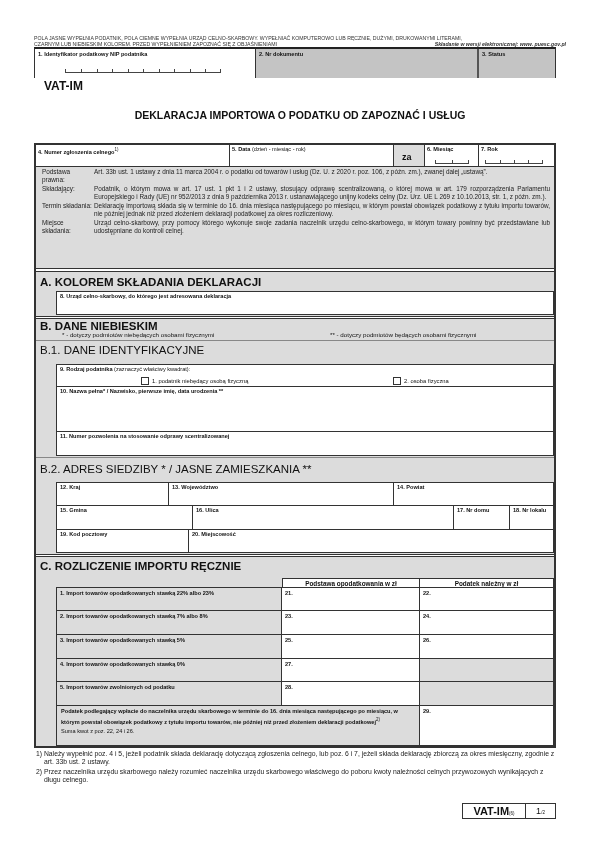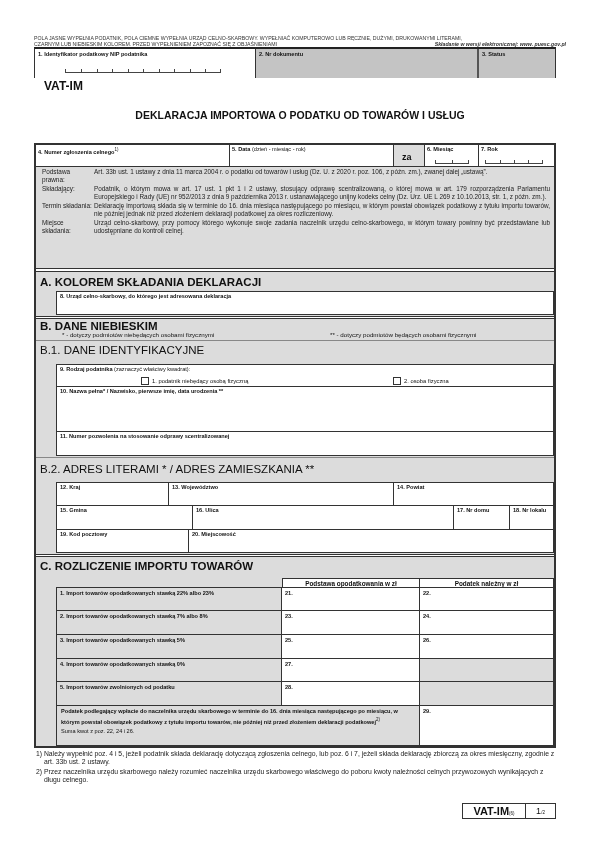--- a/index.html
+++ b/index.html
@@ -53,21 +53,21 @@
   <div class="box gray" style="left:221px;top:0;width:223px;height:29px;border-right:2px solid #555;">
     <div class="lbl" style="padding:2px 3px;">2. Nr dokumentu</div>
   </div>
   <div class="box gray" style="left:444px;top:0;width:76px;height:29px;">
     <div class="lbl" style="padding:2px 3px;">3. Status</div>
   </div>
 </div>
 
 <div class="abs" style="left:44px;top:79px;font-size:12px;font-weight:bold;">VAT-IM</div>
 
-<div class="abs" style="left:0;top:109px;width:600px;text-align:center;font-size:10.5px;font-weight:bold;">DEKLARACJA IMPORTOWA O PODATKU OD TOWARÓW I USŁUG</div>
+<div class="abs" style="left:0;top:109px;width:600px;text-align:center;font-size:10.5px;font-weight:bold;">DEKLARACJA IMPORTOWA O PODATKU OD ZAPOZNAĆ I USŁUG</div>
 
 <div class="box" style="left:34px;top:143px;width:522px;height:605px;border:2px solid #333;background:#dcdcdc;"></div>
 
 <div class="box white" style="left:36px;top:145px;width:194px;height:22px;border-right:1px solid #333;border-bottom:1px solid #333;">
   <div class="lbl" style="padding:1px 2px;"><span>4. Numer zgłoszenia celnego</span><span class="n" style="font-weight:normal;vertical-align:super;font-size:4.5px;">1)</span></div>
 </div>
 <div class="box white" style="left:230px;top:145px;width:164px;height:22px;border-right:1px solid #333;border-bottom:1px solid #333;">
   <div class="lbl" style="padding:1px 2px;"><span>5. Data</span> <span class="n" style="font-weight:normal;">(dzień - miesiąc - rok)</span></div>
 </div>
 <div class="box lgray" style="left:394px;top:145px;width:30px;height:22px;border-bottom:1px solid #333;">
@@ -128,21 +128,21 @@
 
 <div class="box white b1" style="left:56px;top:386px;width:498px;height:46px;">
   <div class="lbl" style="padding:1px 3px;">10. Nazwa pełna* / Nazwisko, pierwsze imię, data urodzenia **</div>
 </div>
 
 <div class="box white b1" style="left:56px;top:431px;width:498px;height:25px;">
   <div class="lbl" style="padding:1px 3px;">11. Numer pozwolenia na stosowanie odprawy scentralizowanej</div>
 </div>
 
 <div class="box" style="left:36px;top:457px;width:518px;height:1px;background:#888;"></div>
-<div class="abs sectB1" style="left:40px;top:463px;">B.2. ADRES LITERAMI * / ADRES ZAMIESZKANIA **</div>
+<div class="abs sectB1" style="left:40px;top:463px;">B.2. ADRES SIEDZIBY * / JASNE ZAMIESZKANIA **</div>
 
 <div class="box white b1" style="left:56px;top:482px;width:113px;height:24px;">
     <div class="lbl" style="padding:1px 3px;">12. Kraj</div>
   </div>
 <div class="box white b1" style="left:168px;top:482px;width:226px;height:24px;">
     <div class="lbl" style="padding:1px 3px;">13. Województwo</div>
   </div>
 <div class="box white b1" style="left:393px;top:482px;width:161px;height:24px;">
     <div class="lbl" style="padding:1px 3px;">14. Powiat</div>
   </div>
@@ -161,21 +161,21 @@
   </div>
 
 <div class="box white b1" style="left:56px;top:529px;width:133px;height:24px;">
     <div class="lbl" style="padding:1px 3px;">19. Kod pocztowy</div>
   </div>
 <div class="box white b1" style="left:188px;top:529px;width:366px;height:24px;">
     <div class="lbl" style="padding:1px 3px;">20. Miejscowość</div>
   </div>
 
 <div class="box" style="left:36px;top:554px;width:518px;height:3px;border-top:1px solid #333;border-bottom:1px solid #333;background:#fff;"></div>
-<div class="abs sectA" style="left:40px;top:560px;">C. ROZLICZENIE IMPORTU TOWARÓW</div>
+<div class="abs sectA" style="left:40px;top:560px;">C. ROZLICZENIE IMPORTU RĘCZNIE</div>
 
 <div class="box white b1 colh" style="left:282px;top:578px;width:138px;height:10px;">Podstawa opodatkowania w zł</div>
 <div class="box white b1 colh" style="left:419px;top:578px;width:135px;height:10px;">Podatek należny w zł</div>
 
 <div class="box b1" style="left:56px;top:587px;width:226px;height:24px;background:#dcdcdc;">
     <div class="cell-lbl">1. Import towarów opodatkowanych stawką 22% albo 23%</div>
   </div>
 <div class="box white b1" style="left:281px;top:587px;width:139px;height:24px;">
     <div class="cell-lbl">21.</div>
   </div>

